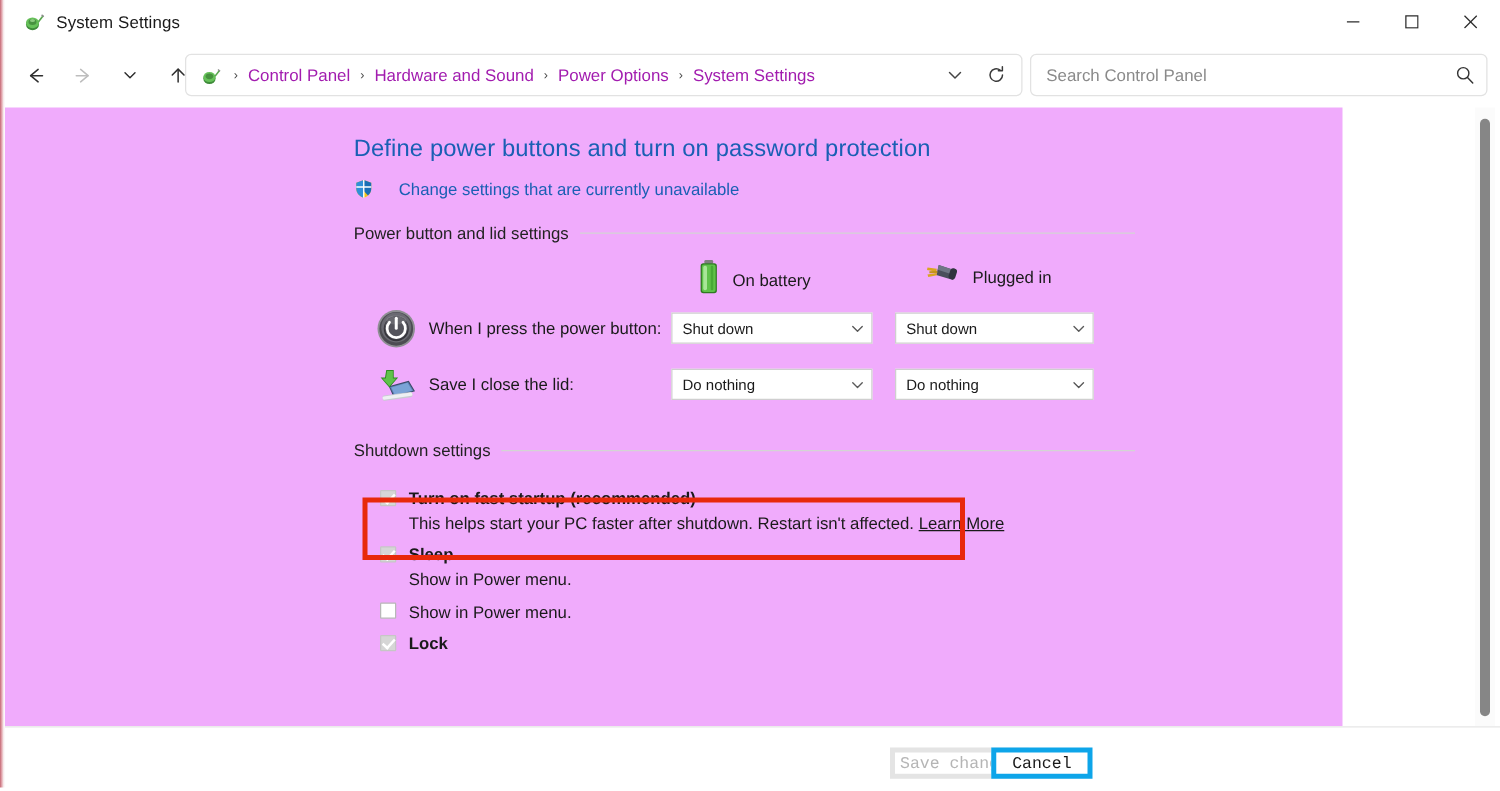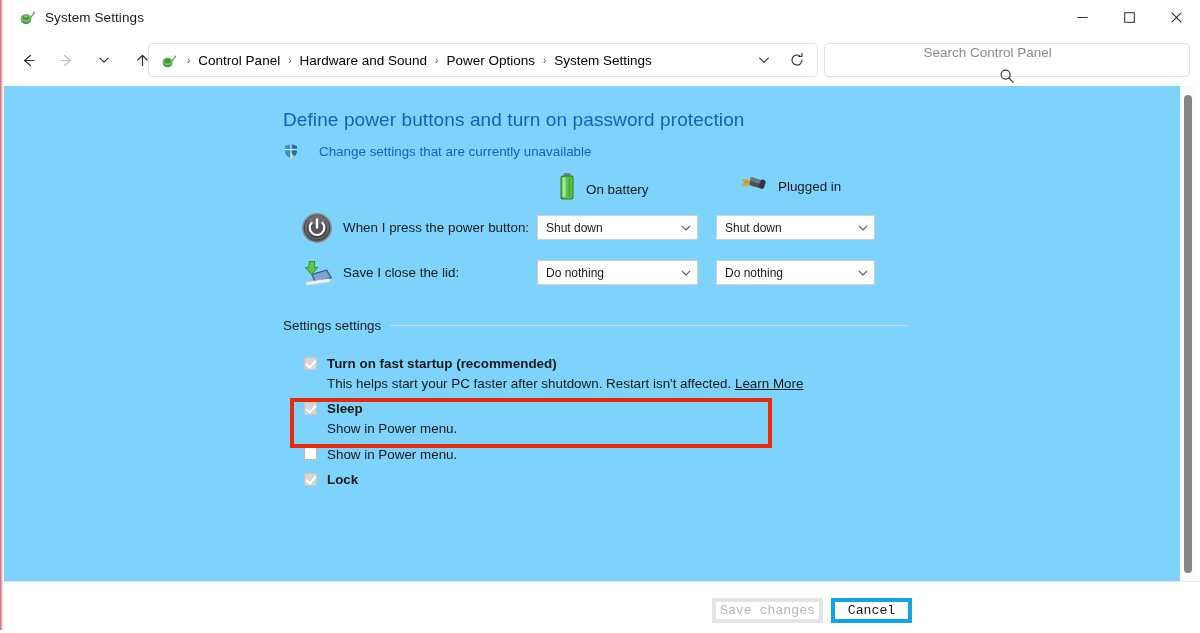--- a/index.html
+++ b/index.html
@@ -120,21 +120,21 @@
   .crumbs {
     display: flex;
     align-items: center;
     margin-left: 7px;
     gap: 0px;
     flex: 1 1 auto;
     overflow: hidden;
   }
   .crumb {
     font-size: 13.5px;
-    color: #000000;
+    color: #a21caf;
     padding: 3px 5px;
     border-radius: 3px;
     white-space: nowrap;
   }
   .crumb-sep {
     color: #4a4a4a;
     font-size: 10px;
     padding: 0 3px;
     user-select: none;
   }
@@ -156,21 +156,20 @@
   .search-box {
     position: absolute;
     left: 824px; top: 43px;
     width: 366px; height: 34px;
     border: 1px solid #e2e2e2;
     border-radius: 5px;
     background: #ffffff;
     display: flex;
     align-items: center;
     box-sizing: border-box;
-    flex-direction: column;
   }
   .search-input {
     border: none;
     outline: none;
     background: transparent;
     font-family: "Liberation Sans", sans-serif;
     font-size: 13.5px;
     color: #1f1f1f;
     padding-left: 12px;
     flex: 1 1 auto;
@@ -181,22 +180,22 @@
     width: 34px; height: 30px;
     display: flex; align-items: center; justify-content: center;
     color: #333;
     flex: 0 0 auto;
   }
 
   
   .content {
     position: absolute;
     left: 4px; top: 86px;
-    width: 1180px; height: 495px;
-    background: #7dd3fc;
+    width: 1070px; height: 495px;
+    background: #f0abfc;
     overflow: hidden;
   }
   .page-inner {
     position: absolute;
     left: 279px; top: 0px;
     width: 625px;
   }
   h1.page-title {
     font-size: 19px;
     font-weight: normal;
@@ -407,21 +406,21 @@
     cursor: default;
     padding: 0;
   }
   .btn.save {
     left: 708px;
     width: 111px;
     color: #b5b5b5;
     border-color: #e4e4e4;
   }
   .btn.cancel {
-    left: 827px;
+    left: 789px;
     width: 81px;
   }
 </style>
 </head>
 <body>
 
 <div id="app">
 
   <div class="left-edge"></div>
 
@@ -541,20 +540,24 @@
             <path d="M8 1 L14 3.1 V8 C14 11.6 11.3 14.1 8 15.2 C4.7 14.1 2 11.6 2 8 V3.1 Z" fill="#f5c518"></path>
             <path d="M8 1 L2 3.1 V8 C2 11.6 4.7 14.1 8 15.2 Z" fill="#2f8fd8"></path>
             <path d="M8 1 L14 3.1 V8 C14 10.2 13 12 11.4 13.3 L8 9.8 Z" fill="#1a6fb5"></path>
             <path d="M8 1 L8 15.2" stroke="#ffffff" stroke-width="1.1" fill="none"></path>
             <path d="M2 6.6 L14 6.6" stroke="#ffffff" stroke-width="1.1" fill="none"></path>
           </svg>
         </span>
         <a class="uac-link">Change settings that are currently unavailable</a>
       </div>
 
+      <div class="group">
+        <span class="group-label">Power button and lid settings</span>
+        <span class="group-rule"></span>
+      </div>
 
       <div class="col-headers">
         <div class="col-head battery">
           <span>
             <svg width="18" height="30" viewBox="0 0 18 30">
               <rect x="5.5" y="1" width="7" height="3" rx="1" fill="#7f7f7f"></rect>
               <rect x="2.5" y="3.5" width="13" height="24" rx="2.2" fill="#2f7a22"></rect>
               <rect x="3.5" y="4.5" width="11" height="22" rx="1.8" fill="#5fc24a"></rect>
               <rect x="4.6" y="5.6" width="3" height="19.6" rx="1.4" fill="#b5eca6" opacity=".85"></rect>
               <rect x="10.6" y="5.6" width="2" height="19.6" rx="1" fill="#2f8f24" opacity=".5"></rect>
@@ -634,21 +637,21 @@
           <span class="combo-text">Do nothing</span>
           <span class="combo-arrow">
             <svg width="12" height="12" viewBox="0 0 12 12">
                 <path d="M2.2 4.2 L6 8 L9.8 4.2" fill="none" stroke="currentColor" stroke-width="1.1" stroke-linecap="round" stroke-linejoin="round"></path>
               </svg>
           </span>
         </div>
       </div>
 
       <div class="group">
-        <span class="group-label">Settings settings</span>
+        <span class="group-label">Shutdown settings</span>
         <span class="group-rule"></span>
       </div>
 
       <div class="checklist">
 
         <div class="check-item" style="margin-top:22px;">
           <span class="cbox checked-disabled"></span>
           <div class="check-title">Turn on fast startup (recommended)</div>
           <div class="check-sub"><span>This helps start your PC faster after shutdown. Restart isn't affected. </span><a class="learn-more">Learn More</a></div>
         </div>

